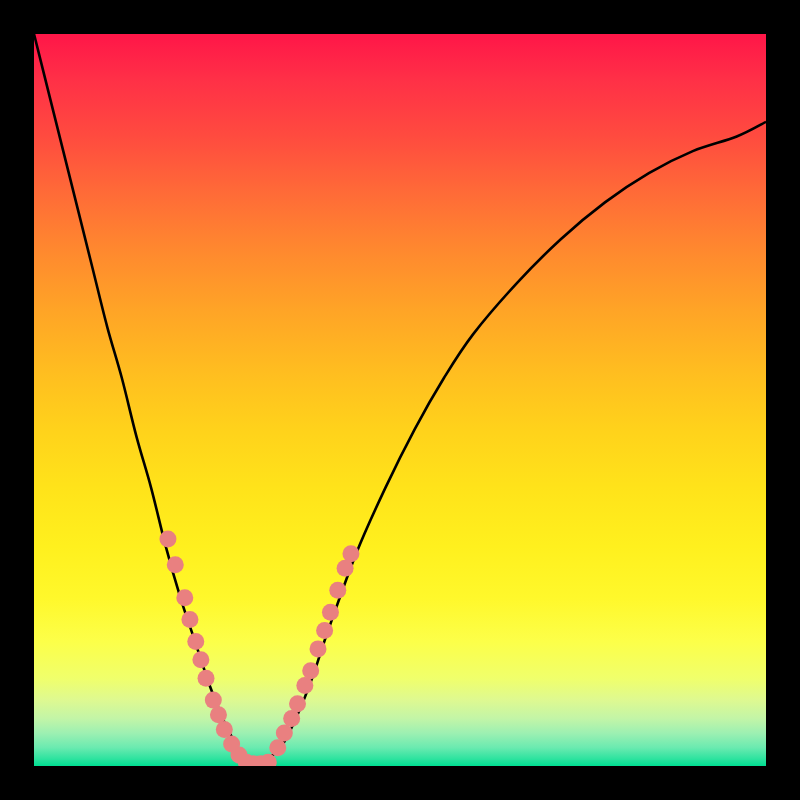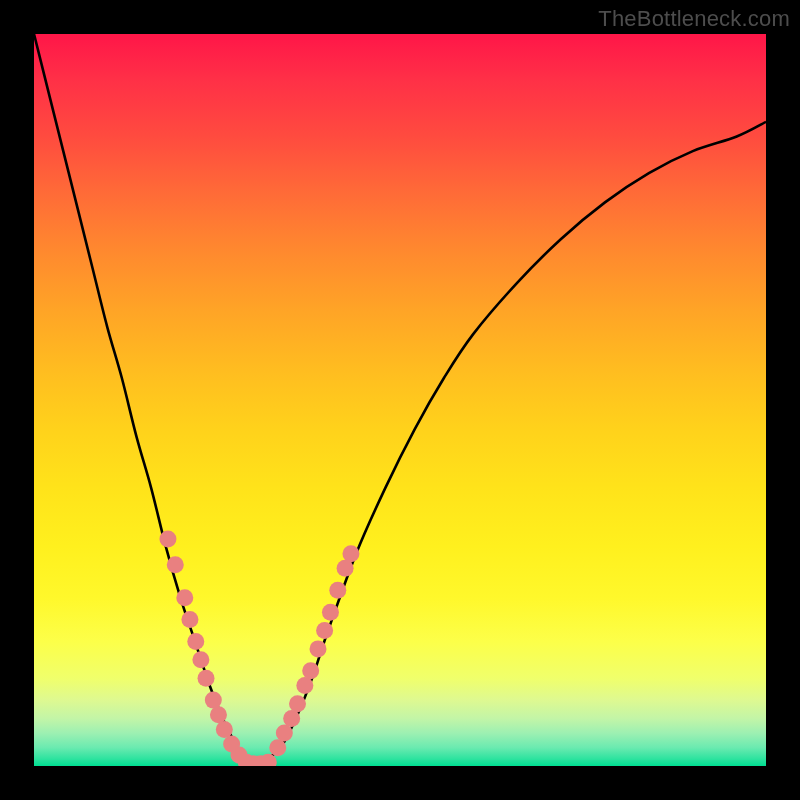--- a/index.html
+++ b/index.html
@@ -106,14 +106,13 @@
           <circle cx="284.01599999999996" cy="614.88" r="8.5" fill="#e98080" stroke="#d86f6f" stroke-width="0"></circle>
           <circle cx="290.60400000000004" cy="596.58" r="8.5" fill="#e98080" stroke="#d86f6f" stroke-width="0"></circle>
           <circle cx="296.46000000000004" cy="578.28" r="8.5" fill="#e98080" stroke="#d86f6f" stroke-width="0"></circle>
           <circle cx="303.78" cy="556.3199999999999" r="8.5" fill="#e98080" stroke="#d86f6f" stroke-width="0"></circle>
           <circle cx="311.09999999999997" cy="534.36" r="8.5" fill="#e98080" stroke="#d86f6f" stroke-width="0"></circle>
           <circle cx="316.956" cy="519.72" r="8.5" fill="#e98080" stroke="#d86f6f" stroke-width="0"></circle>
         </g>
     </svg>
   </div>
 
-  <div class="watermark">TheBottleneck.com</div>
 </div>
 
 </body></html>

